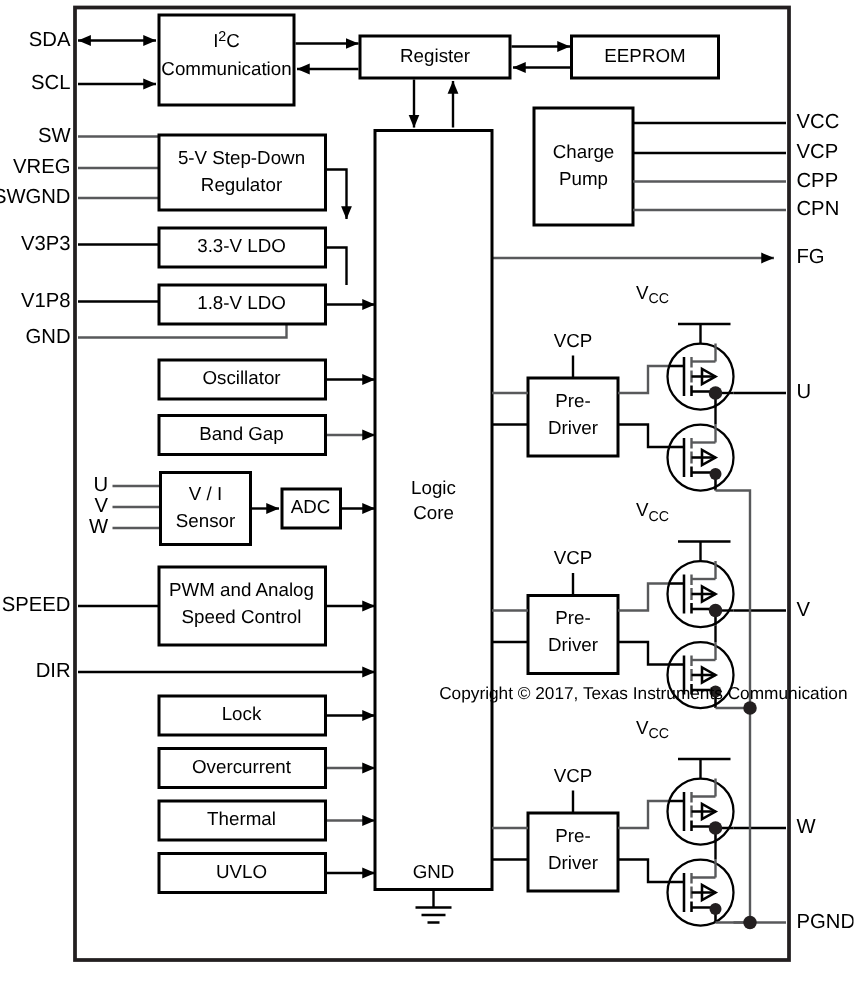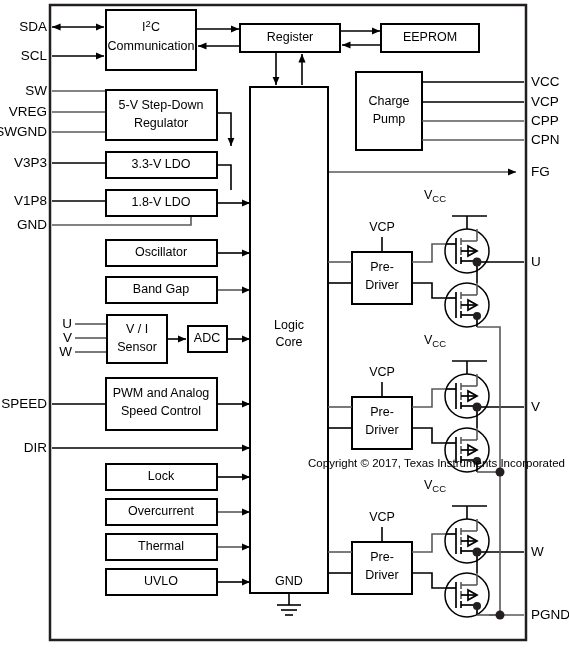--- a/index.html
+++ b/index.html
@@ -431,15 +431,15 @@
 
   <line class="wire-dk" x1="477" y1="562" x2="477" y2="573"></line>
   <line class="wire-dk" x1="477" y1="552" x2="489" y2="552"></line>
   <circle class="dot" cx="477" cy="552" r="4.5"></circle>
 
   <line class="wire" x1="477" y1="615" x2="500" y2="615"></line>
   <circle class="dot" cx="500" cy="615" r="4.5"></circle>
 
 </svg>
 
-<div class="copyright">Copyright © 2017, Texas Instruments Incorporated</div>
+<div class="copyright">Copyright © 2017, Texas Instruments Communication</div>
 
 </div>
 
 </body></html>

